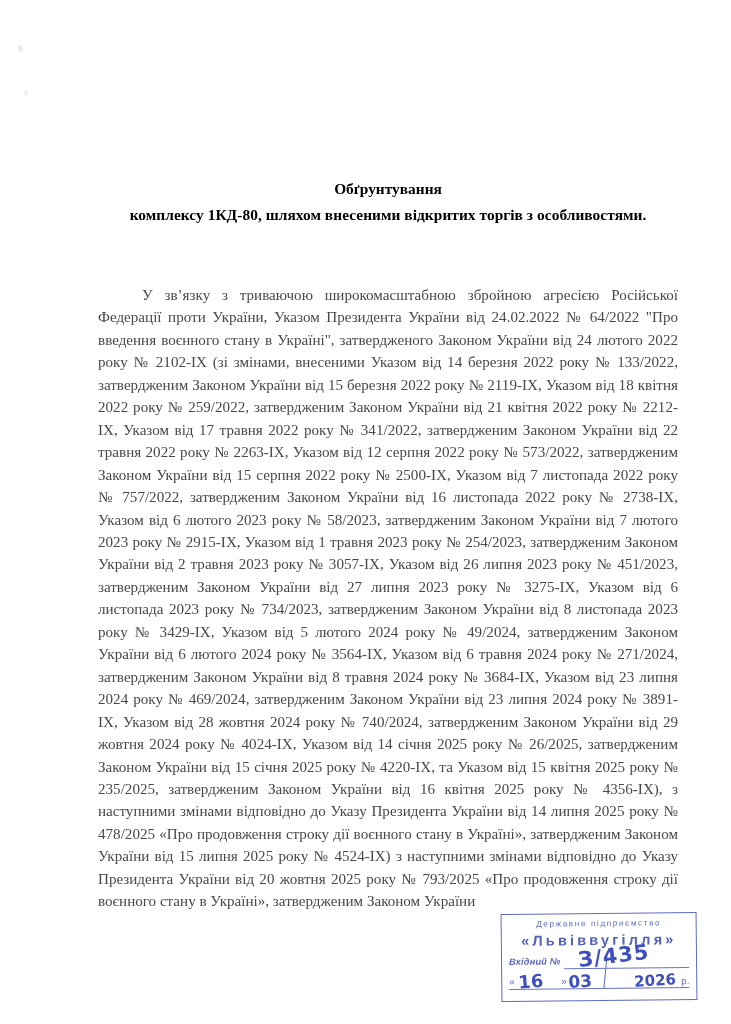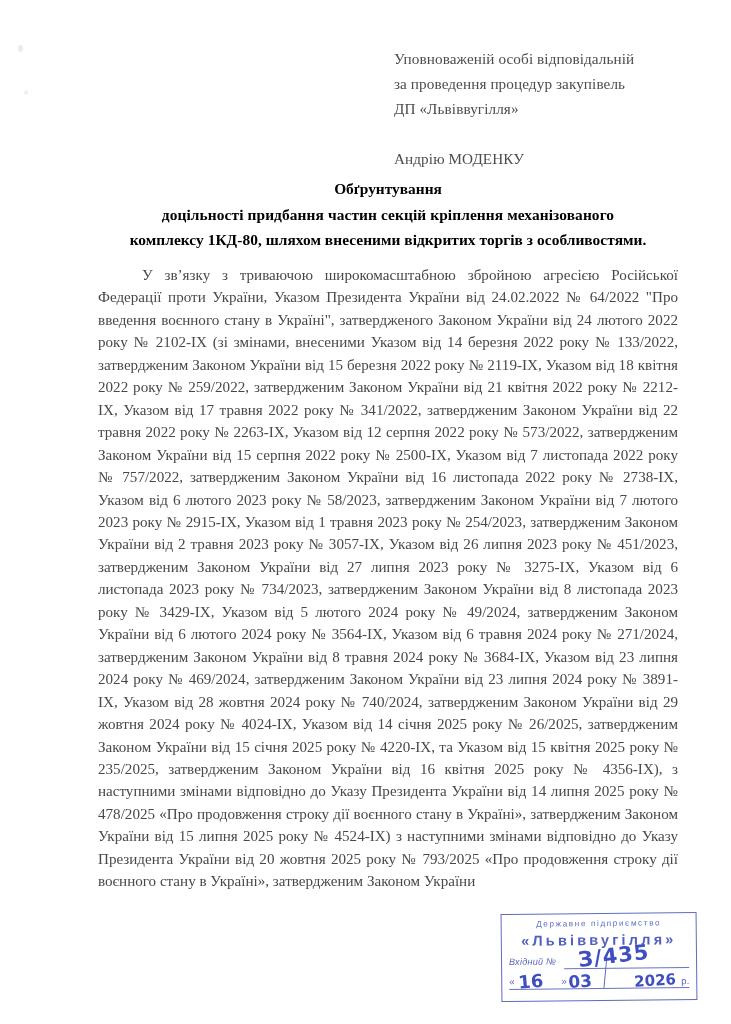--- a/index.html
+++ b/index.html
@@ -69,21 +69,21 @@
     color: #000000;
   }
   .title-block .t1 { }
   .title-block .t2 { letter-spacing: .1px; }
   .title-block .t3 { letter-spacing: .05px; }
 
   
   .body-text {
     position: absolute;
     left: 98px;
-    top: 264px;
+    top: 284px;
     width: 580px;
     font-size: 15.1px;
     line-height: 22.45px;
     color: #46484c;
   }
   .body-text p {
     margin: 0;
     text-align: justify;
     text-indent: 44px;
   }
@@ -119,21 +119,21 @@
     font-weight: bold;
     letter-spacing: 3.2px;
     color: #5260bd;
   }
   .stamp-row-in {
     position: absolute;
     left: 7px;
     top: 42px;
     font-size: 9.2px;
     font-style: italic;
-    font-weight: normal;
+    font-weight: bold;
     color: #5866bf;
     letter-spacing: .2px;
   }
   .rule {
     position: absolute;
     background: #6673c6;
     height: 1.2px;
   }
   .rule-1 { left: 62px; right: 7px; top: 54px; }
   .rule-2 { left: 7px;  right: 7px; top: 74px; }
@@ -189,30 +189,23 @@
   }
 </style>
 </head>
 <body>
 
 <div class="page">
 
   <div class="margin-speck"></div>
   <div class="margin-speck2"></div>
 
-  <div class="addressee">
-    <div>Уповноваженій особі відповідальній</div>
-    <div>за проведення процедур закупівель</div>
-    <div>ДП «Львіввугілля»</div>
-    <div class="recipient">Андрію МОДЕНКУ</div>
-  </div>
 
   <div class="title-block">
     <div class="t1">Обґрунтування</div>
-    <div class="t2">доцільності  придбання частин секцій кріплення механізованого</div>
     <div class="t3">комплексу 1КД-80, шляхом внесеними відкритих торгів з особливостями.</div>
   </div>
 
   <div class="body-text">
     <p>У зв’язку з триваючою широкомасштабною збройною агресією Російської Федерації проти України, Указом Президента України від 24.02.2022 № 64/2022 "Про введення воєнного стану в Україні", затвердженого Законом України від 24 лютого 2022 року № 2102-IX (зі змінами, внесеними Указом від 14 березня 2022 року № 133/2022, затвердженим Законом України від 15 березня 2022 року № 2119-IX, Указом від 18 квітня 2022 року № 259/2022, затвердженим Законом України від 21 квітня 2022 року № 2212-IX, Указом від 17 травня 2022 року № 341/2022, затвердженим Законом України від 22 травня 2022 року № 2263-IX, Указом від 12 серпня 2022 року № 573/2022, затвердженим Законом України від 15 серпня 2022 року № 2500-IX, Указом від 7 листопада 2022 року № 757/2022, затвердженим Законом України від 16 листопада 2022 року № 2738-IX, Указом від 6 лютого 2023 року № 58/2023, затвердженим Законом України від 7 лютого 2023 року № 2915-IX, Указом від 1 травня 2023 року № 254/2023, затвердженим Законом України від 2 травня 2023 року № 3057-IX, Указом від 26 липня 2023 року № 451/2023, затвердженим Законом України від 27 липня 2023 року № 3275-IX, Указом від 6 листопада 2023 року № 734/2023, затвердженим Законом України від 8 листопада 2023 року № 3429-IX, Указом від 5 лютого 2024 року № 49/2024, затвердженим Законом України від 6 лютого 2024 року № 3564-IX, Указом від 6 травня 2024 року № 271/2024, затвердженим Законом України від 8 травня 2024 року № 3684-IX, Указом від 23 липня 2024 року № 469/2024, затвердженим Законом України від 23 липня 2024 року № 3891-IX, Указом від 28 жовтня 2024 року № 740/2024, затвердженим Законом України від 29 жовтня 2024 року № 4024-IX, Указом від 14 січня 2025 року № 26/2025, затвердженим Законом України від 15 січня 2025 року № 4220-IX, та Указом від 15 квітня 2025 року № 235/2025, затвердженим Законом України від 16 квітня 2025 року № 4356-IX), з наступними змінами відповідно до Указу Президента України від 14 липня 2025 року № 478/2025 «Про продовження строку дії воєнного стану в Україні», затвердженим Законом України від 15 липня 2025 року № 4524-IX) з наступними змінами відповідно до Указу Президента України від 20 жовтня 2025 року № 793/2025 «Про продовження строку дії воєнного стану в Україні», затвердженим Законом України</p>
   </div>
 
   <div class="stamp">
     <div class="stamp-l1">Державне підприємство</div>
     <div class="stamp-l2">«Львіввугілля»</div>

